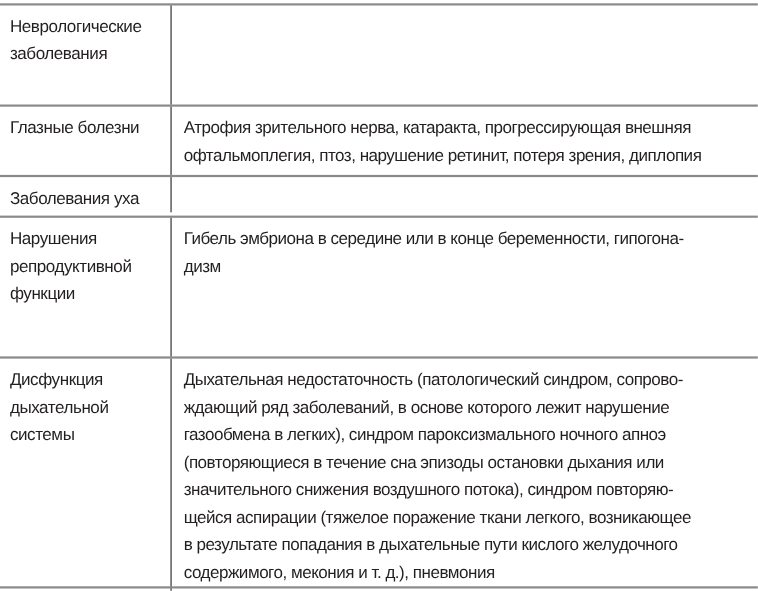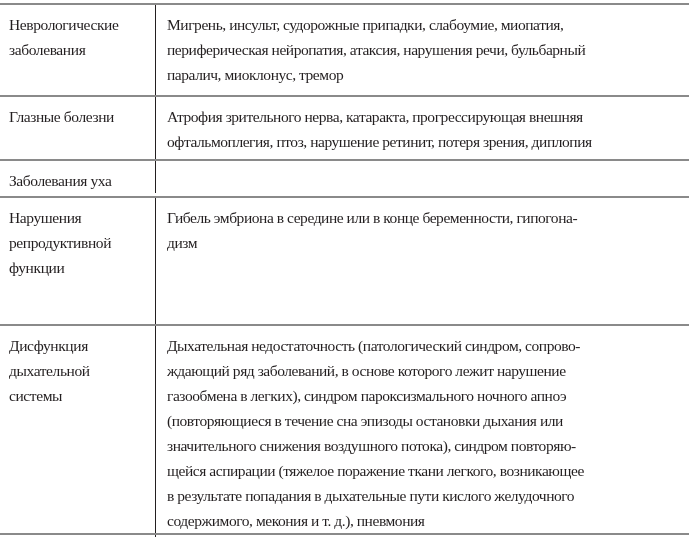--- a/index.html
+++ b/index.html
@@ -1,43 +1,38 @@
 <!DOCTYPE html>
 <html><head>
   <meta charset="utf-8">
   <style>
     html, body { margin: 0; padding: 0; background: #ffffff; }
     body { width: 689px; height: 537px; position: relative; overflow: hidden;
            font-family: "Liberation Sans Narrow", "Liberation Sans", sans-serif; color: #231f20; }
     .tbl { position: absolute; left: 0; top: 3px; width: 689px; border-top: 2px solid #8a8a8a; }
-    .row { display: flex; border-bottom: 2px solid #8a8a8a; box-sizing: border-box; font-family: Liberation Serif, serif; }
+    .row { display: flex; border-bottom: 2px solid #8a8a8a; box-sizing: border-box; }
     .cat { width: 156px; box-sizing: border-box; padding: 7px 0 0 9px; border-right: 1.5px solid #231f20;
            font-size: 15.5px; line-height: 25px; letter-spacing: -0.4px; transform-origin: left top; }
     .desc { flex: 1; padding: 7px 8px 0 11px; font-size: 15.5px; line-height: 25px; letter-spacing: -0.45px; }
     .r1 { height: 92px; }
     .r2 { height: 64px; }
     .r3 { height: 37px; flex-direction: column; }
     .r4 { height: 128px; }
     .r5 { height: 262px; border-bottom: 1px solid #231f20; }
     .bottom-rule { position: absolute; left: 0; top: 533px; width: 689px; height: 2px; background: #8a8a8a; }
     .line { display: block; white-space: nowrap; }
   </style>
 </head>
 <body>
 
 <div class="tbl">
   <div class="row r1">
     <div class="cat">
       <span class="line">Неврологические</span>
       <span class="line">заболевания</span>
-    </div>
-    <div class="desc">
-      <span class="line">Мигрень, инсульт, судорожные припадки, слабоумие, миопатия,</span>
-      <span class="line">периферическая нейропатия, атаксия, нарушения речи, бульбарный</span>
-      <span class="line">паралич, миоклонус, тремор</span>
     </div>
   </div>
 
   <div class="row r2">
     <div class="cat">
       <span class="line">Глазные болезни</span>
     </div>
     <div class="desc">
       <span class="line">Атрофия зрительного нерва, катаракта, прогрессирующая внешняя</span>
       <span class="line">офтальмоплегия, птоз, нарушение ретинит, потеря зрения, диплопия</span>

